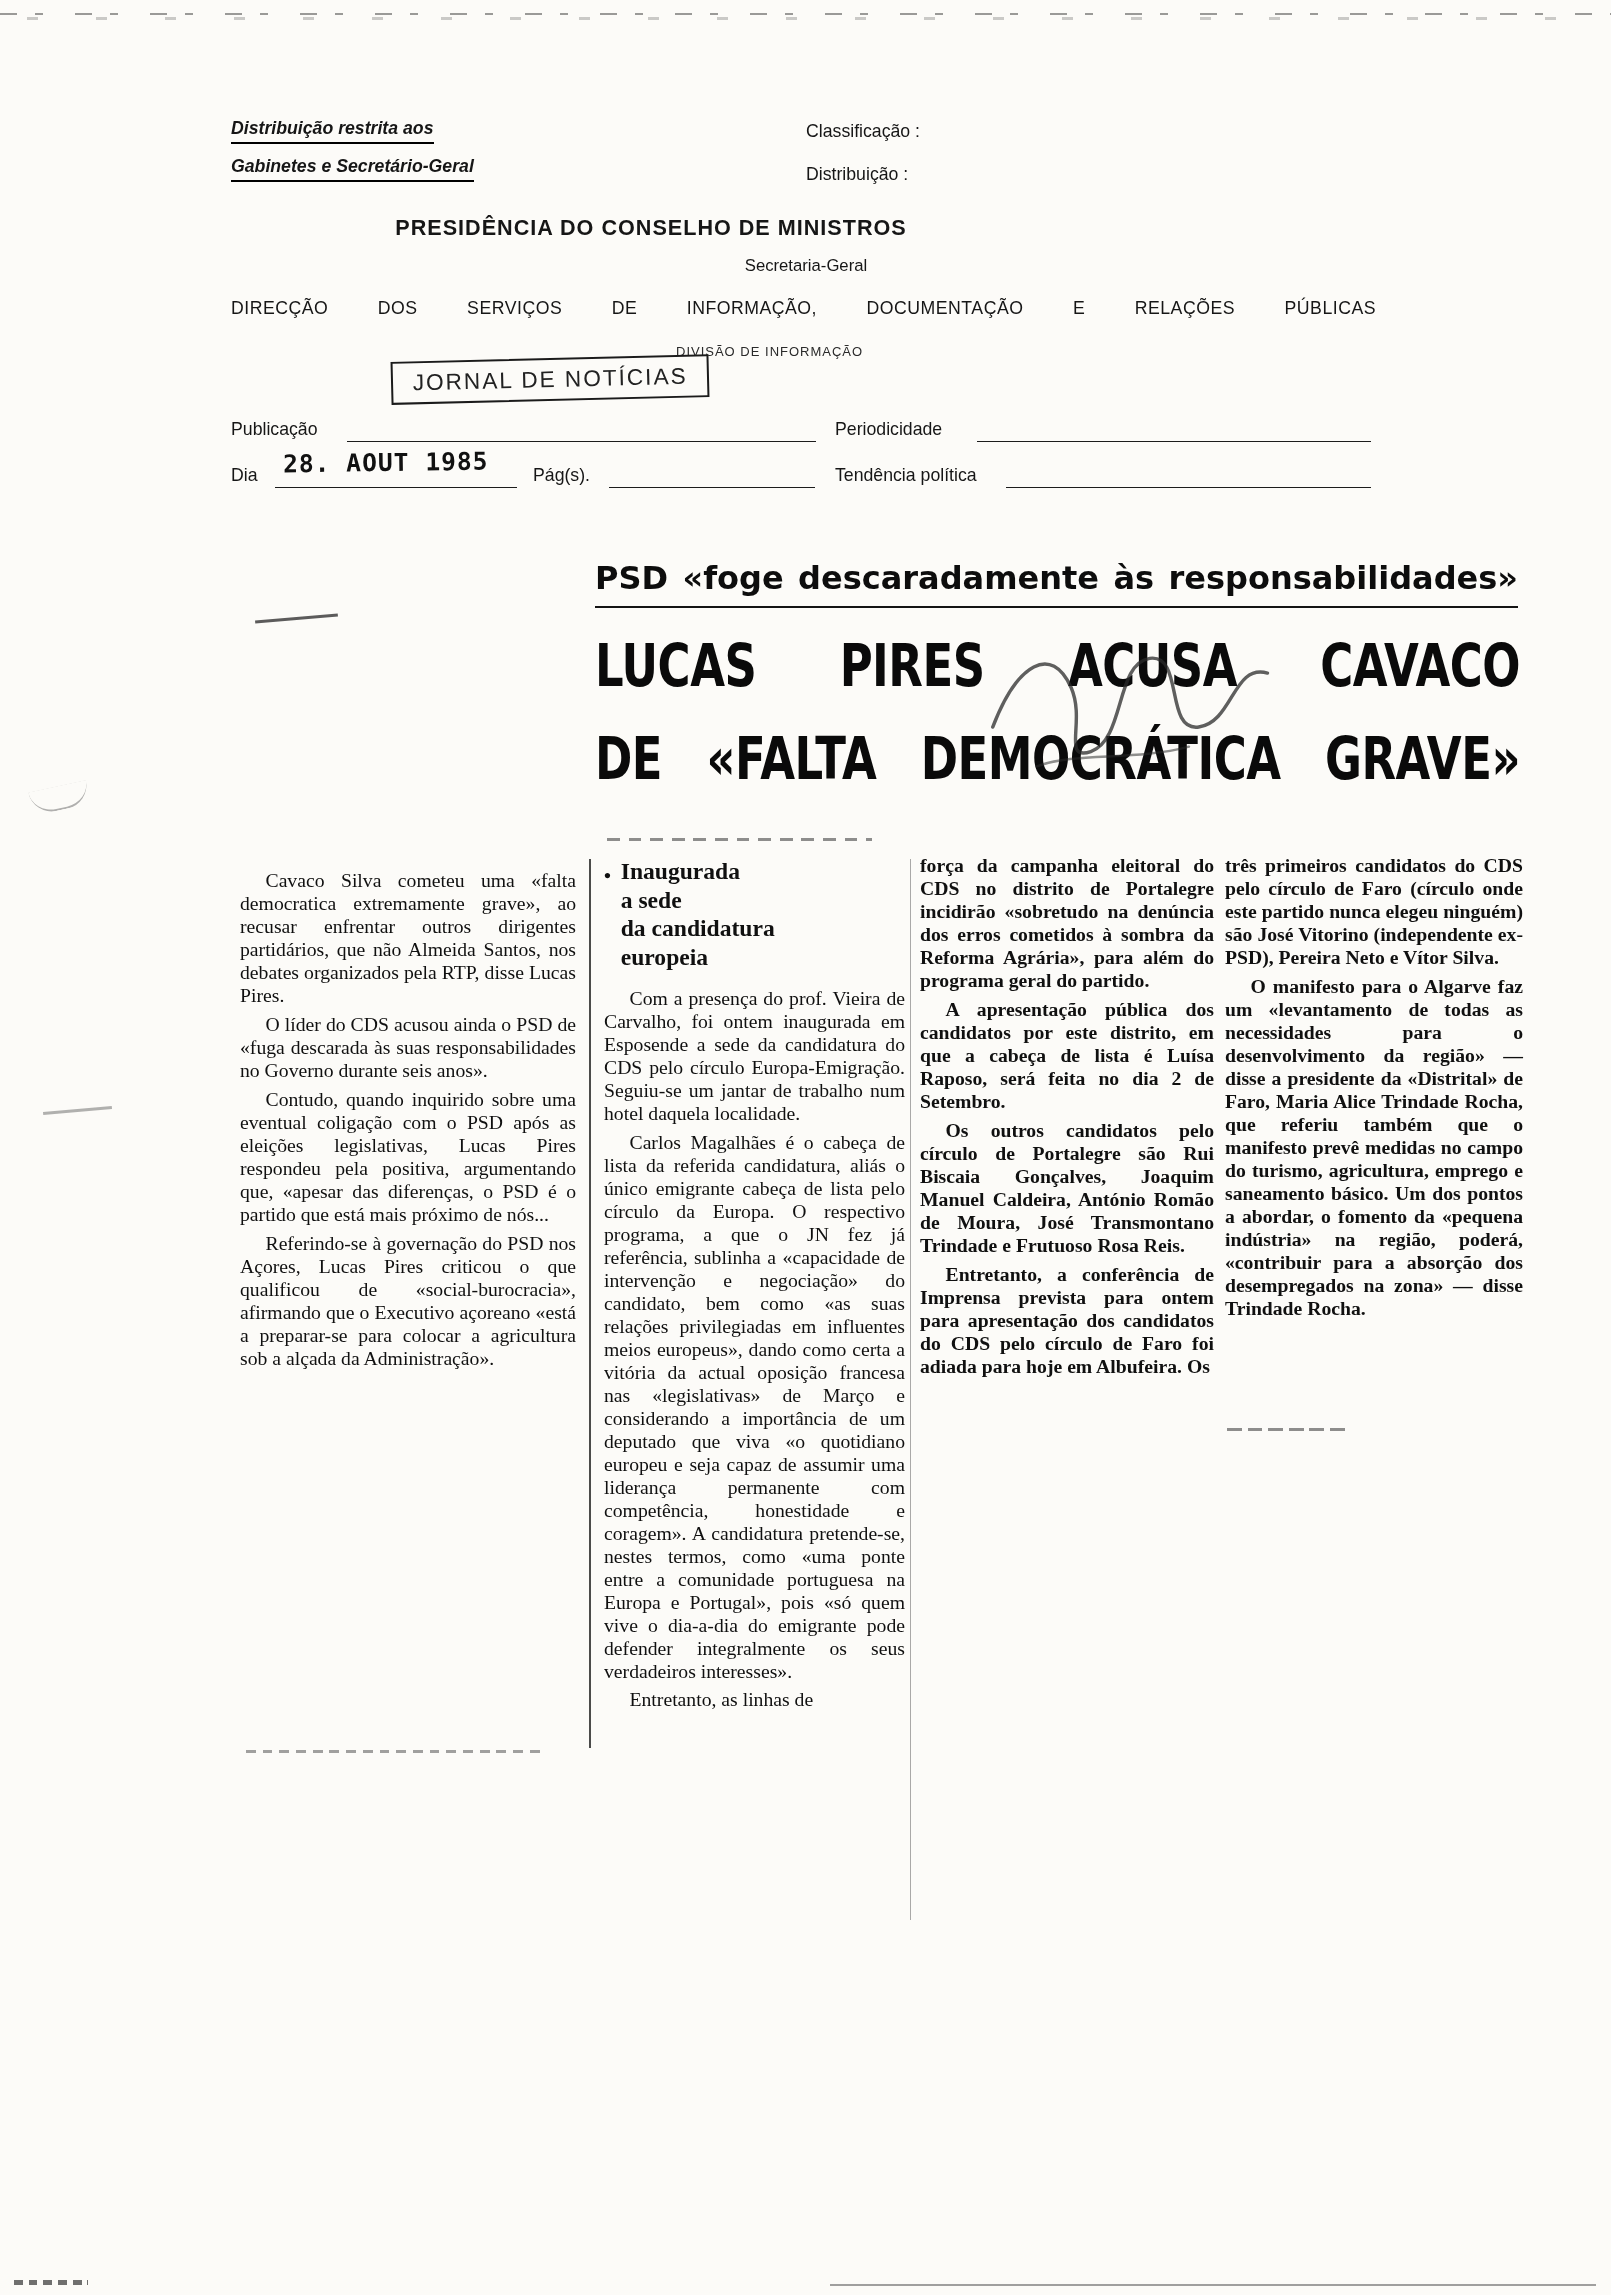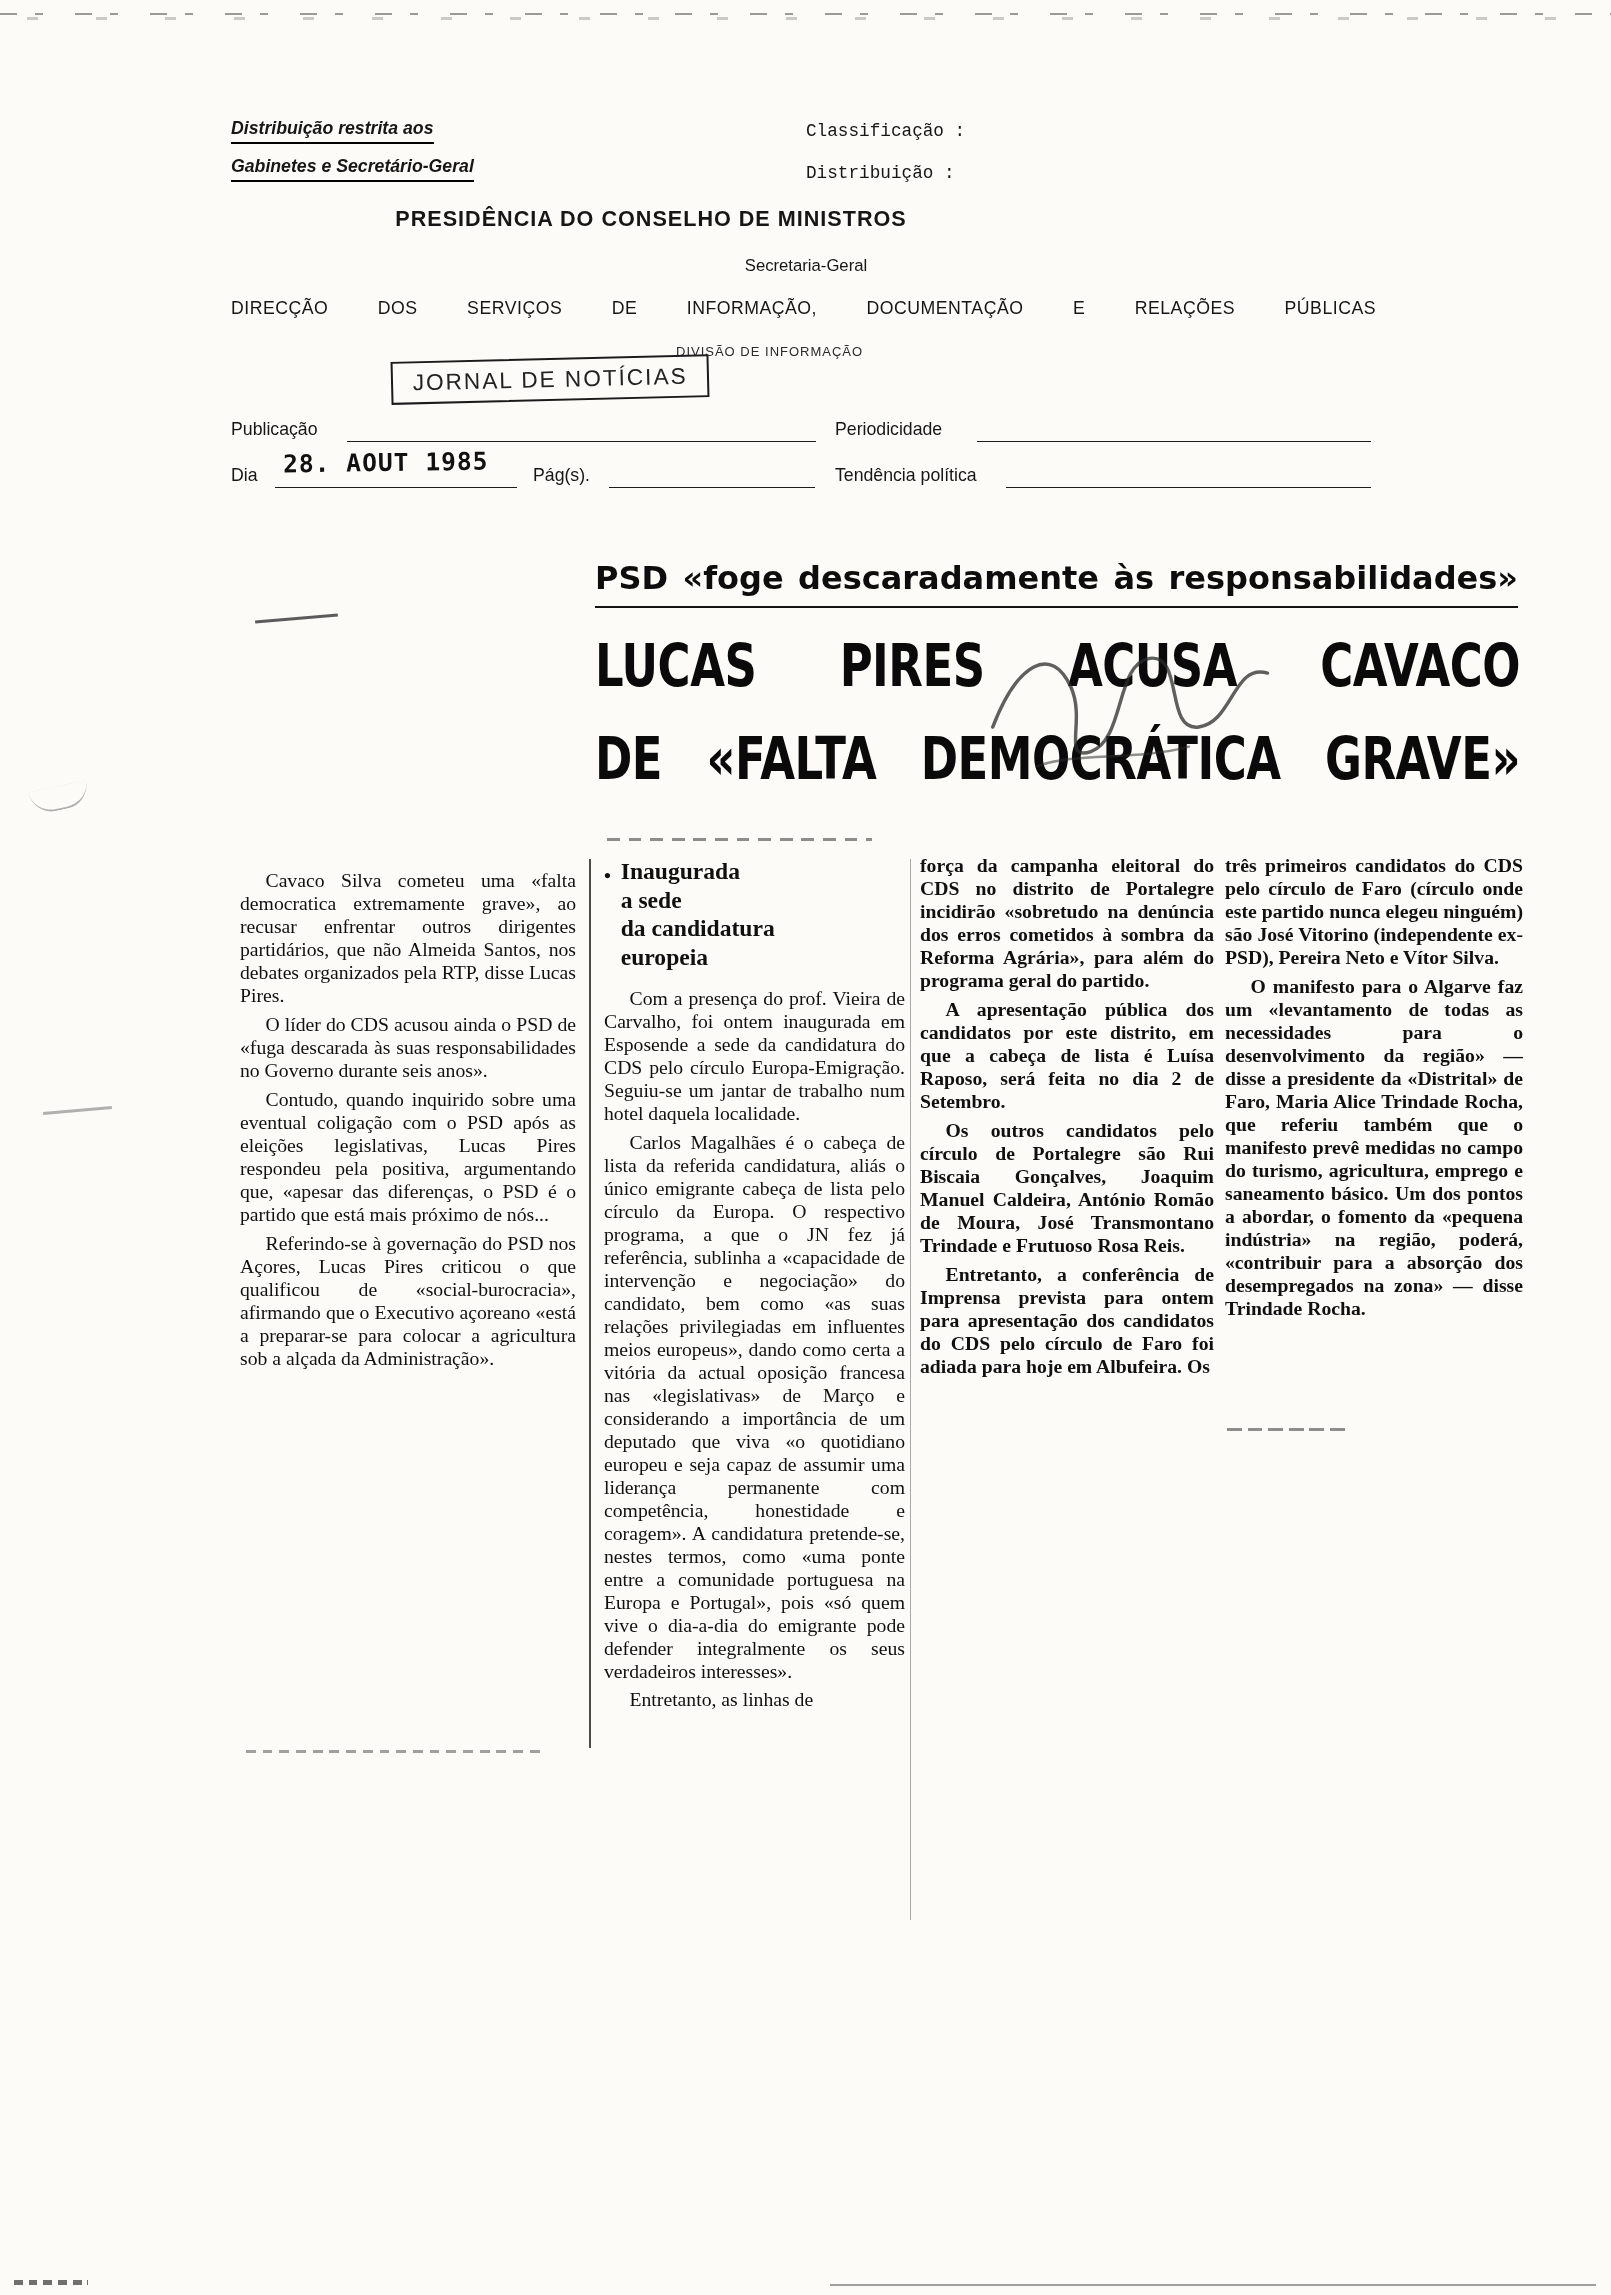--- a/index.html
+++ b/index.html
@@ -26,22 +26,22 @@
     background:repeating-linear-gradient(90deg,#333 0 8.8px,transparent 8.8px 14.7px);}
   #col4underline{position:absolute;left:1227px;top:1428px;width:118px;height:2.5px;opacity:.55;
     background:repeating-linear-gradient(90deg,#333 0 14.7px,transparent 14.7px 20.6px);}
 
   
   .abs{position:absolute;}
   .restricted{font-size:17.7px;font-weight:bold;font-style:italic;
     border-bottom:2px solid #000000;padding-bottom:2.5px;margin-bottom:12.8px;width:fit-content;}
   #hdr-left{left:231px;top:118px;}
   #hdr-right{left:806px;top:121px;}
-  #hdr-right div{font-size:17.7px;margin-bottom:21.6px;font-family:Liberation Mono, monospace;}
-  #org-title{left:0;top:206px;width:1302px;text-align:center;font-size:21.6px;font-weight:bold;letter-spacing:1px;}
+  #hdr-right div{font-size:17.7px;margin-bottom:21.6px;}
+  #org-title{left:0;top:215px;width:1302px;text-align:center;font-size:21.6px;font-weight:bold;letter-spacing:1px;}
   #org-subtitle{left:0;top:256px;width:1612px;text-align:center;font-size:16.7px;}
   #directorate{left:231px;top:298px;width:1145px;font-size:17.7px;text-align:justify;text-align-last:justify;letter-spacing:0.5px;}
   #division{left:676px;top:344px;font-size:13px;letter-spacing:1px;color:#2a2a2a;}
   #stamp{left:391px;top:358px;border:2px solid #1b1b1b;padding:6.9px 19.7px 5.9px;font-size:22.6px;
     letter-spacing:2px;color:#222;transform:rotate(-1.4deg);z-index:2;}
   .flabel{font-size:17.7px;}
   .fline{position:absolute;height:0;border-bottom:1.5px solid #1c1c1c;}
   #lbl-pub{left:231px;top:419px;text-align:center;}
   #line-pub{left:347px;top:441px;width:469px;}
   #lbl-per{left:835px;top:419px;text-align:center;}

